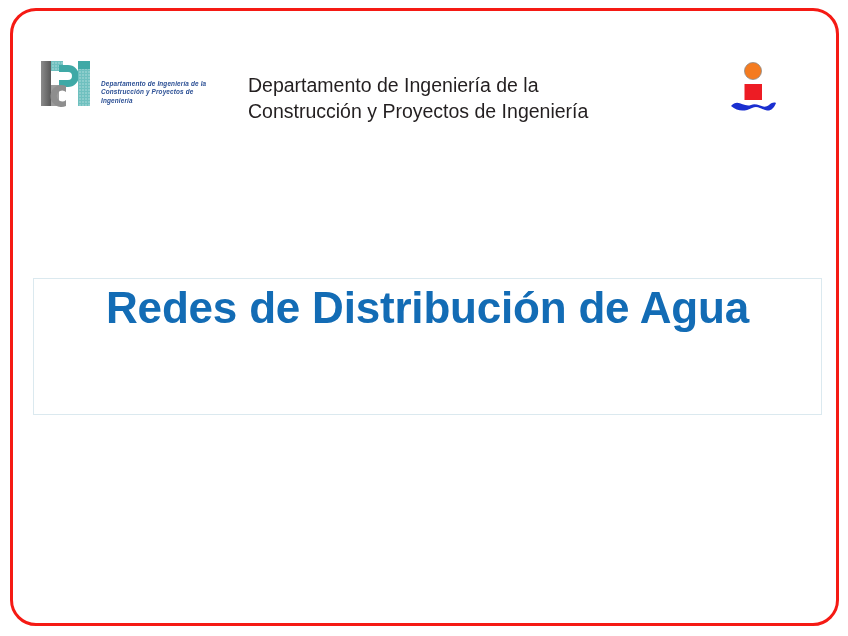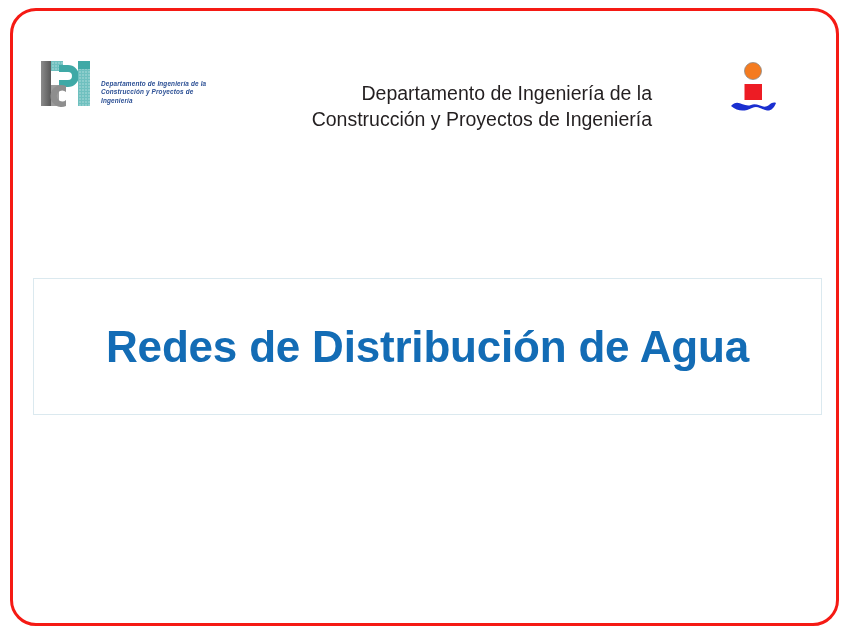--- a/index.html
+++ b/index.html
@@ -62,23 +62,23 @@
     line-height: 8.3px;
     font-style: italic;
     font-weight: bold;
     color: #2b4f94;
     letter-spacing: 0.15px;
   }
 
   .header-title {
     position: absolute;
     left: 248px;
-    top: 80px;
+    top: 72px;
     width: 404px;
-    text-align: right;
+    text-align: left;
     font-family: "Liberation Sans", sans-serif;
     font-size: 19.5px;
     line-height: 26px;
     color: #231f20;
     white-space: pre-line;
   }
 
   .water-icon {
     position: absolute;
     left: 729px;
@@ -94,21 +94,20 @@
     left: 33px;
     top: 278px;
     width: 789px;
     height: 137px;
     box-sizing: border-box;
     border: 1px solid #dbe9ef;
     background: #ffffff;
     display: flex;
     flex-direction: column;
     align-items: center;
-    justify-content: center;
   }
 
   .title-line {
     font-family: "Liberation Sans", sans-serif;
     font-weight: bold;
     font-size: 44px;
     line-height: 58px;
     color: #136cb5;
     text-align: center;
     white-space: nowrap;

